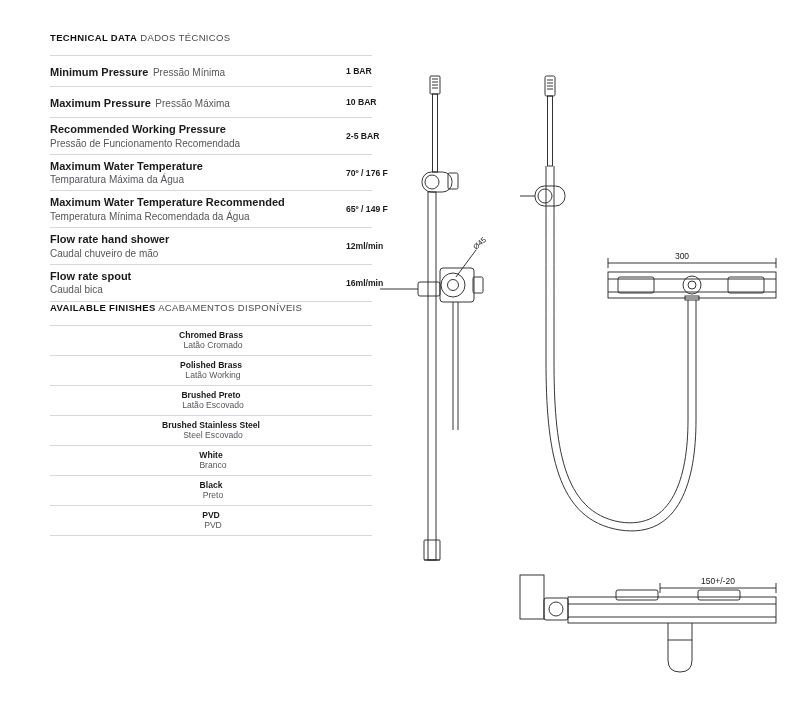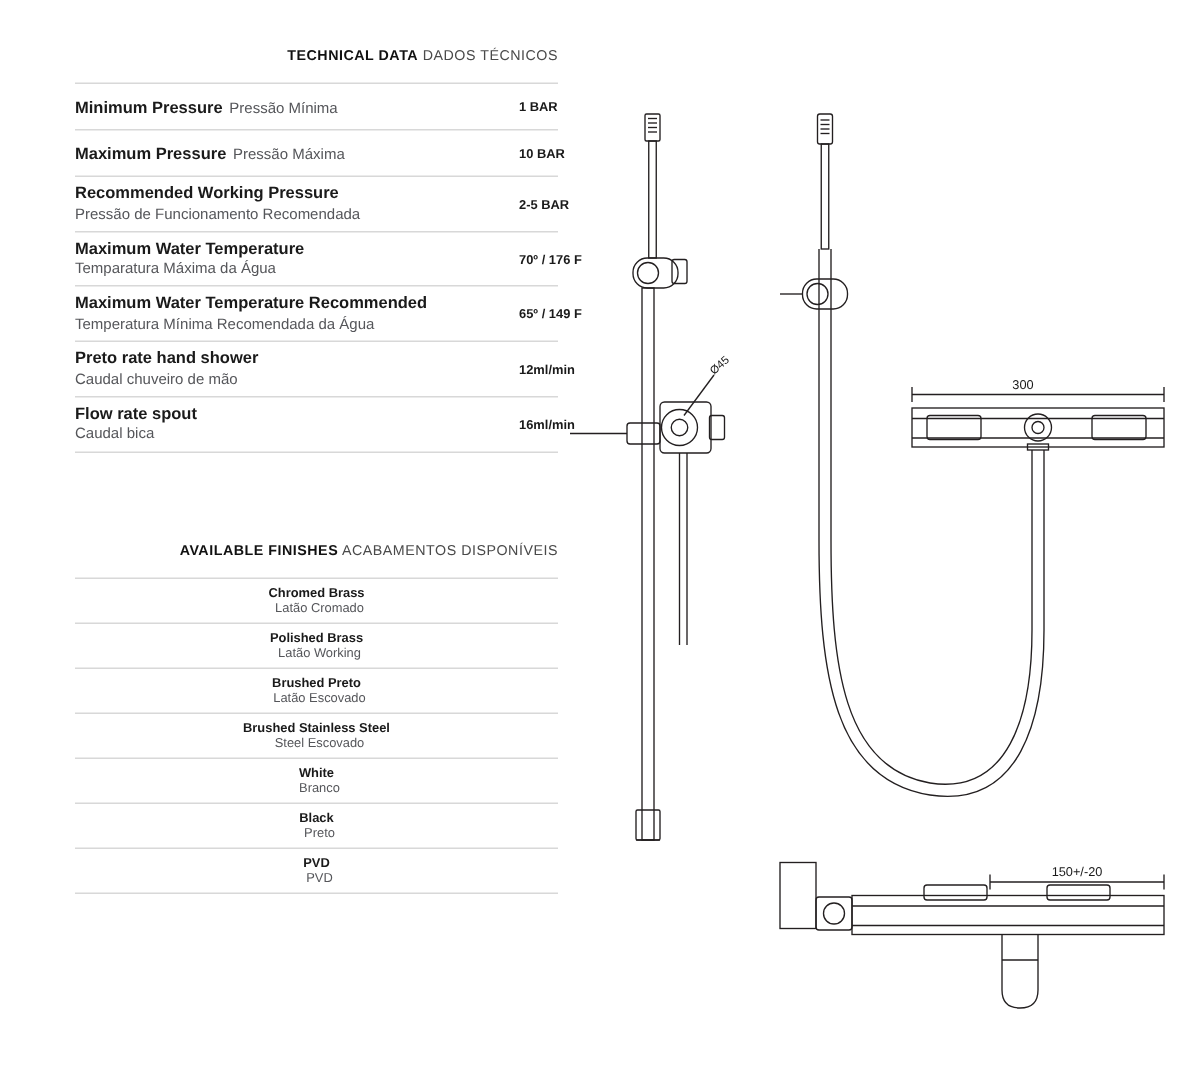--- a/index.html
+++ b/index.html
@@ -20,21 +20,20 @@
     left: 50px;
     top: 32px;
     width: 322px;
   }
 
   .section-head {
     font-size: 9.5px;
     letter-spacing: 0.35px;
     margin-bottom: 12px;
     white-space: nowrap;
-    text-align: right;
   }
   .section-head .bold {
     font-weight: bold;
     color: #111;
   }
   .section-head .light {
     font-weight: normal;
     color: #4a4a4a;
   }
 
@@ -71,21 +70,20 @@
   .spec-value {
     flex: 1 1 auto;
     font-size: 8.6px;
     font-weight: bold;
     color: #1a1a1a;
     white-space: nowrap;
     margin-left: 48px;
   }
 
   .finishes-head {
-    margin-top: 60px;
   }
   .finish-row {
     display: flex;
     align-items: center;
     border-bottom: 1px solid #d8d8d8;
     min-height: 30px;
     padding: 4px 0;
     flex-direction: column;
   }
   .finish-row .en {
@@ -169,21 +167,21 @@
     <div class="spec-row">
       <div class="spec-label two-line">
         <span class="en">Maximum Water Temperature Recommended</span>
         <span class="pt">Temperatura Mínima Recomendada da Água</span>
       </div>
       <div class="spec-value">65º / 149 F</div>
     </div>
 
     <div class="spec-row">
       <div class="spec-label two-line">
-        <span class="en">Preto rate hand shower</span>
+        <span class="en">Flow rate hand shower</span>
         <span class="pt">Caudal chuveiro de mão</span>
       </div>
       <div class="spec-value">12ml/min</div>
     </div>
 
     <div class="spec-row">
       <div class="spec-label two-line">
         <span class="en">Flow rate spout</span>
         <span class="pt">Caudal bica</span>
       </div>

